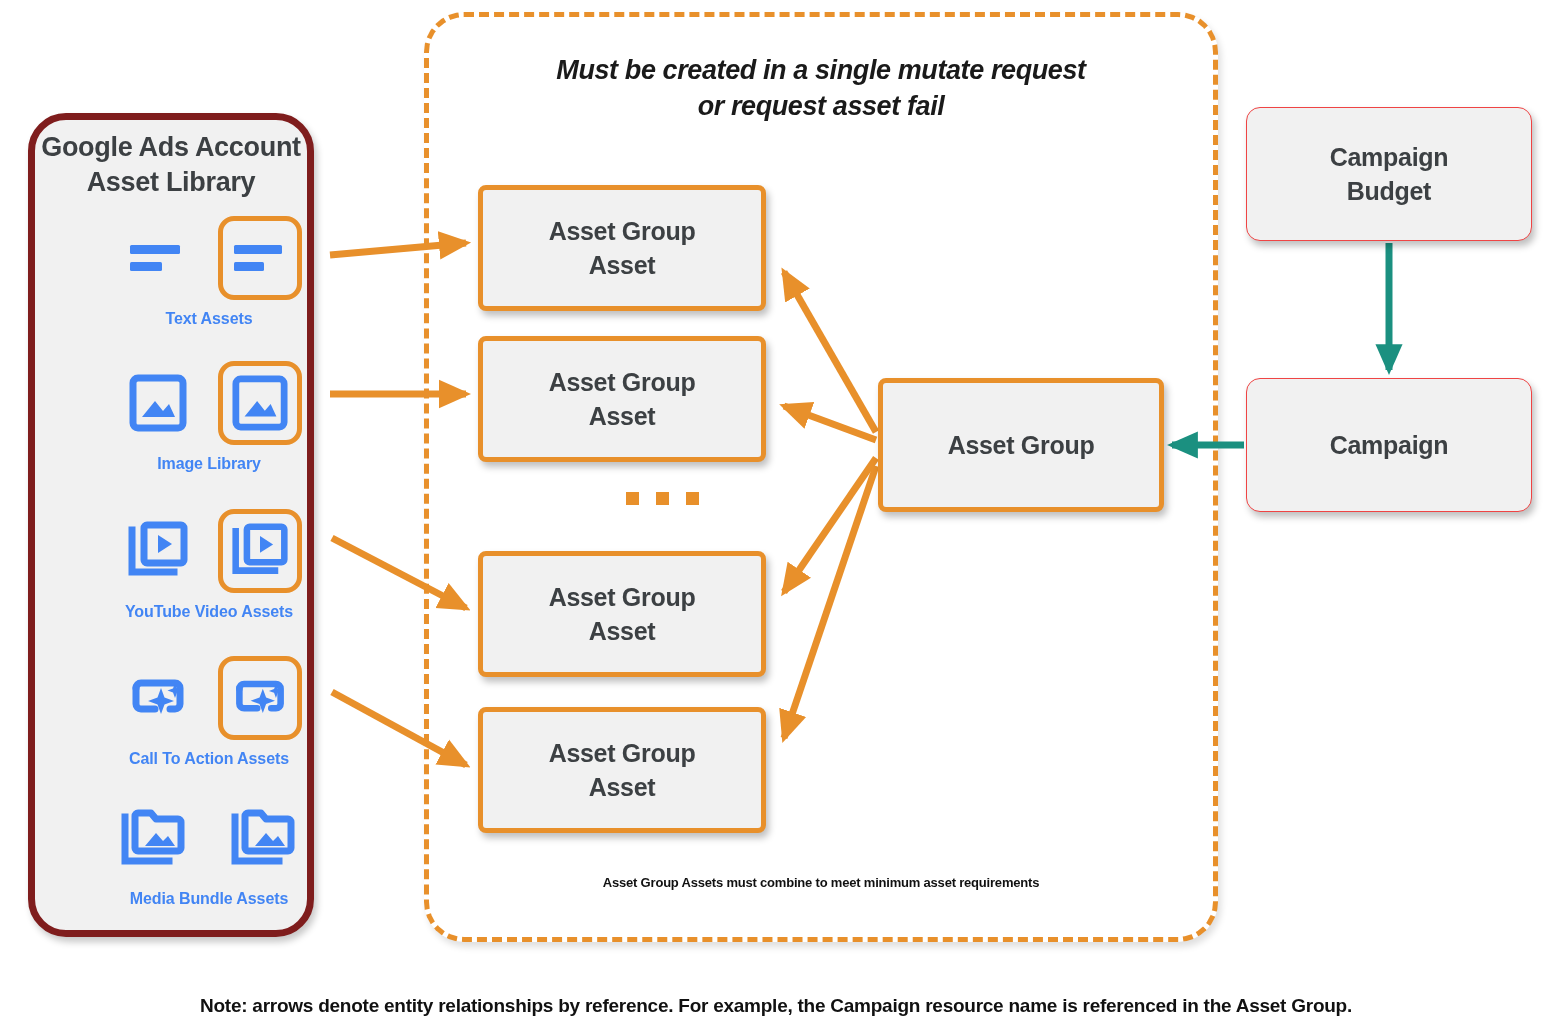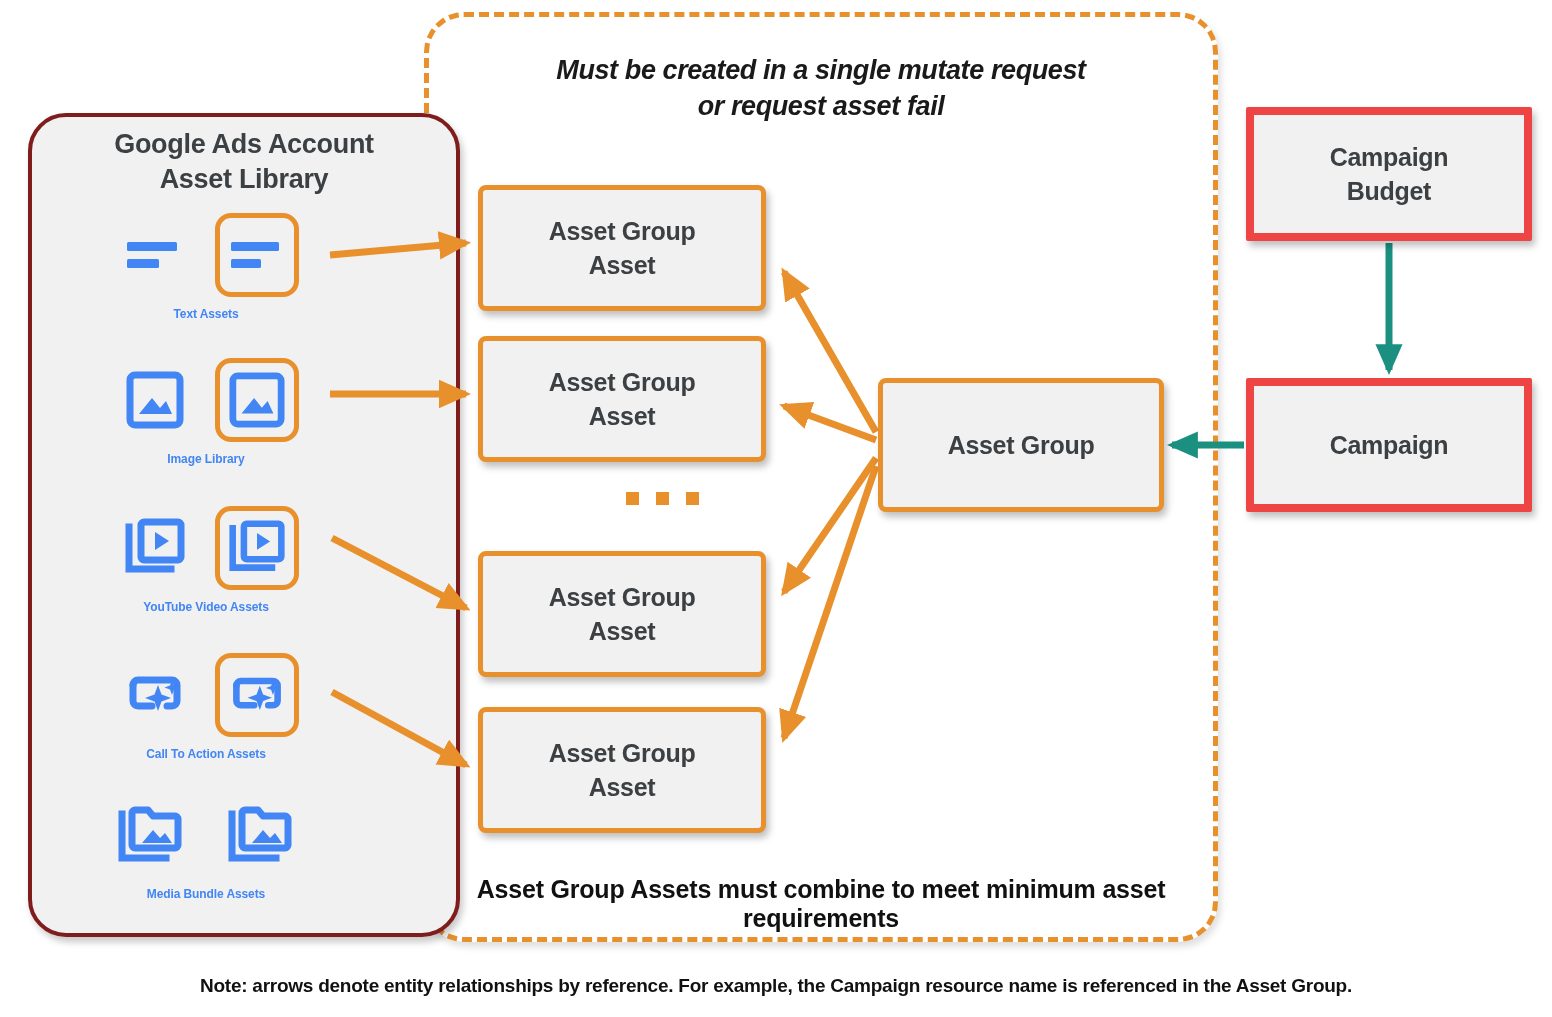--- a/index.html
+++ b/index.html
@@ -23,24 +23,24 @@
     width: 1552px; height: 1017px;
     pointer-events: none;
     z-index: 5;
   }
 
   
   .library-panel {
     position: absolute;
     left: 28px;
     top: 113px;
-    width: 432px;
+    width: 286px;
     height: 824px;
     background: #f1f1f1;
-    border: 4px solid #7f1d1d;
+    border: 7px solid #7f1d1d;
     border-radius: 38px;
     box-shadow: 3px 5px 7px rgba(0,0,0,0.22);
     box-sizing: border-box;
     z-index: 2;
   }
   .library-title {
     position: absolute;
     left: 0; right: 0;
     top: 10px;
     text-align: center;
@@ -71,21 +71,21 @@
     align-items: center;
     justify-content: center;
     box-sizing: border-box;
   }
   .icon-box.ringed {
     border: 5px solid #e8902b;
     border-radius: 16px;
   }
   .asset-caption {
     text-align: center;
-    font-size: 12px;
+    font-size: 16px;
     font-weight: bold;
     color: #4285f4;
     margin-top: 6px;
     letter-spacing: -0.1px;
   }
 
   
   .mutate-panel {
     position: absolute;
     left: 424px;
@@ -112,21 +112,21 @@
     line-height: 1.35;
     z-index: 4;
     letter-spacing: -0.4px;
   }
   .mutate-footnote {
     position: absolute;
     left: 424px;
     top: 875px;
     width: 794px;
     text-align: center;
-    font-size: 25px;
+    font-size: 13px;
     font-weight: bold;
     color: #111111;
     z-index: 4;
     letter-spacing: -0.2px;
   }
 
   
   .node {
     position: absolute;
     background: #f1f1f1;
@@ -137,22 +137,22 @@
     text-align: center;
     color: #3c4043;
     box-shadow: 3px 5px 7px rgba(0,0,0,0.25);
     z-index: 6;
   }
   .node.orange {
     border: 5px solid #e8902b;
     border-radius: 8px;
   }
   .node.teal {
-    border: 8px solid #ef4444;
-    border-radius: 2px;
+    border: 1px solid #ef4444;
+    border-radius: 14px;
     align-items: center;
   }
   .node-label {
     font-size: 25px;
     font-weight: bold;
     line-height: 1.38;
     letter-spacing: -0.3px;
   }
 
   .aga-box { width: 288px; height: 126px; left: 478px; }
@@ -193,21 +193,21 @@
     display: block;
     width: 13px;
     height: 13px;
     background: #e8902b;
   }
 
   
   .bottom-note {
     position: absolute;
     left: 0;
-    top: 975px;
+    top: 995px;
     width: 1552px;
     text-align: center;
     font-size: 19px;
     font-weight: bold;
     color: #111111;
     letter-spacing: -0.25px;
     z-index: 6;
   }
 </style>
 </head>

